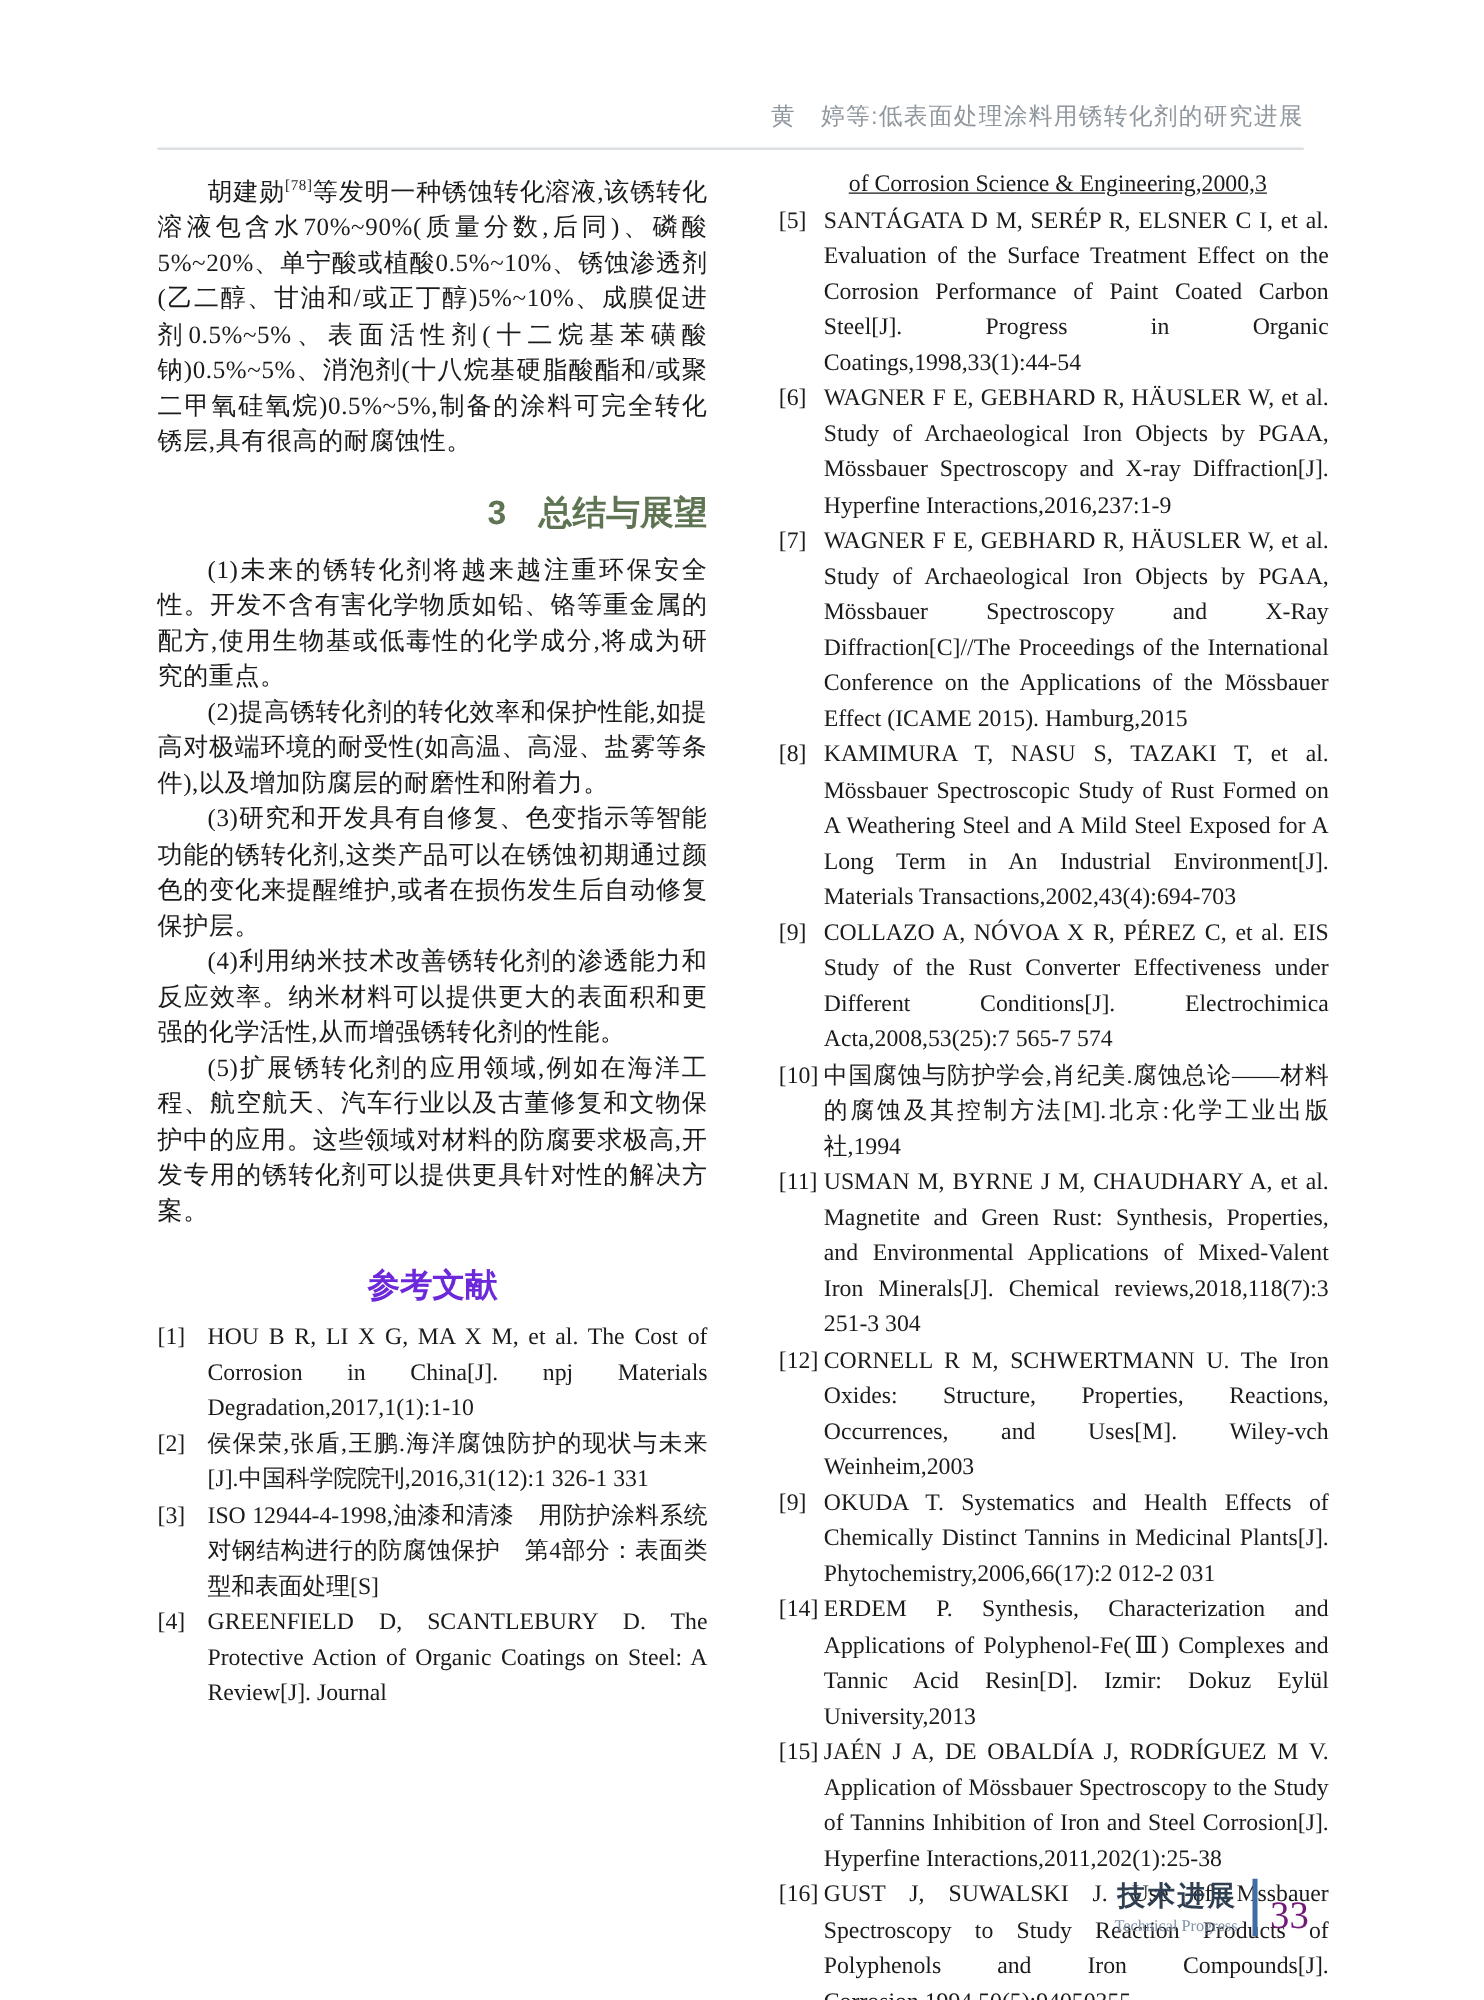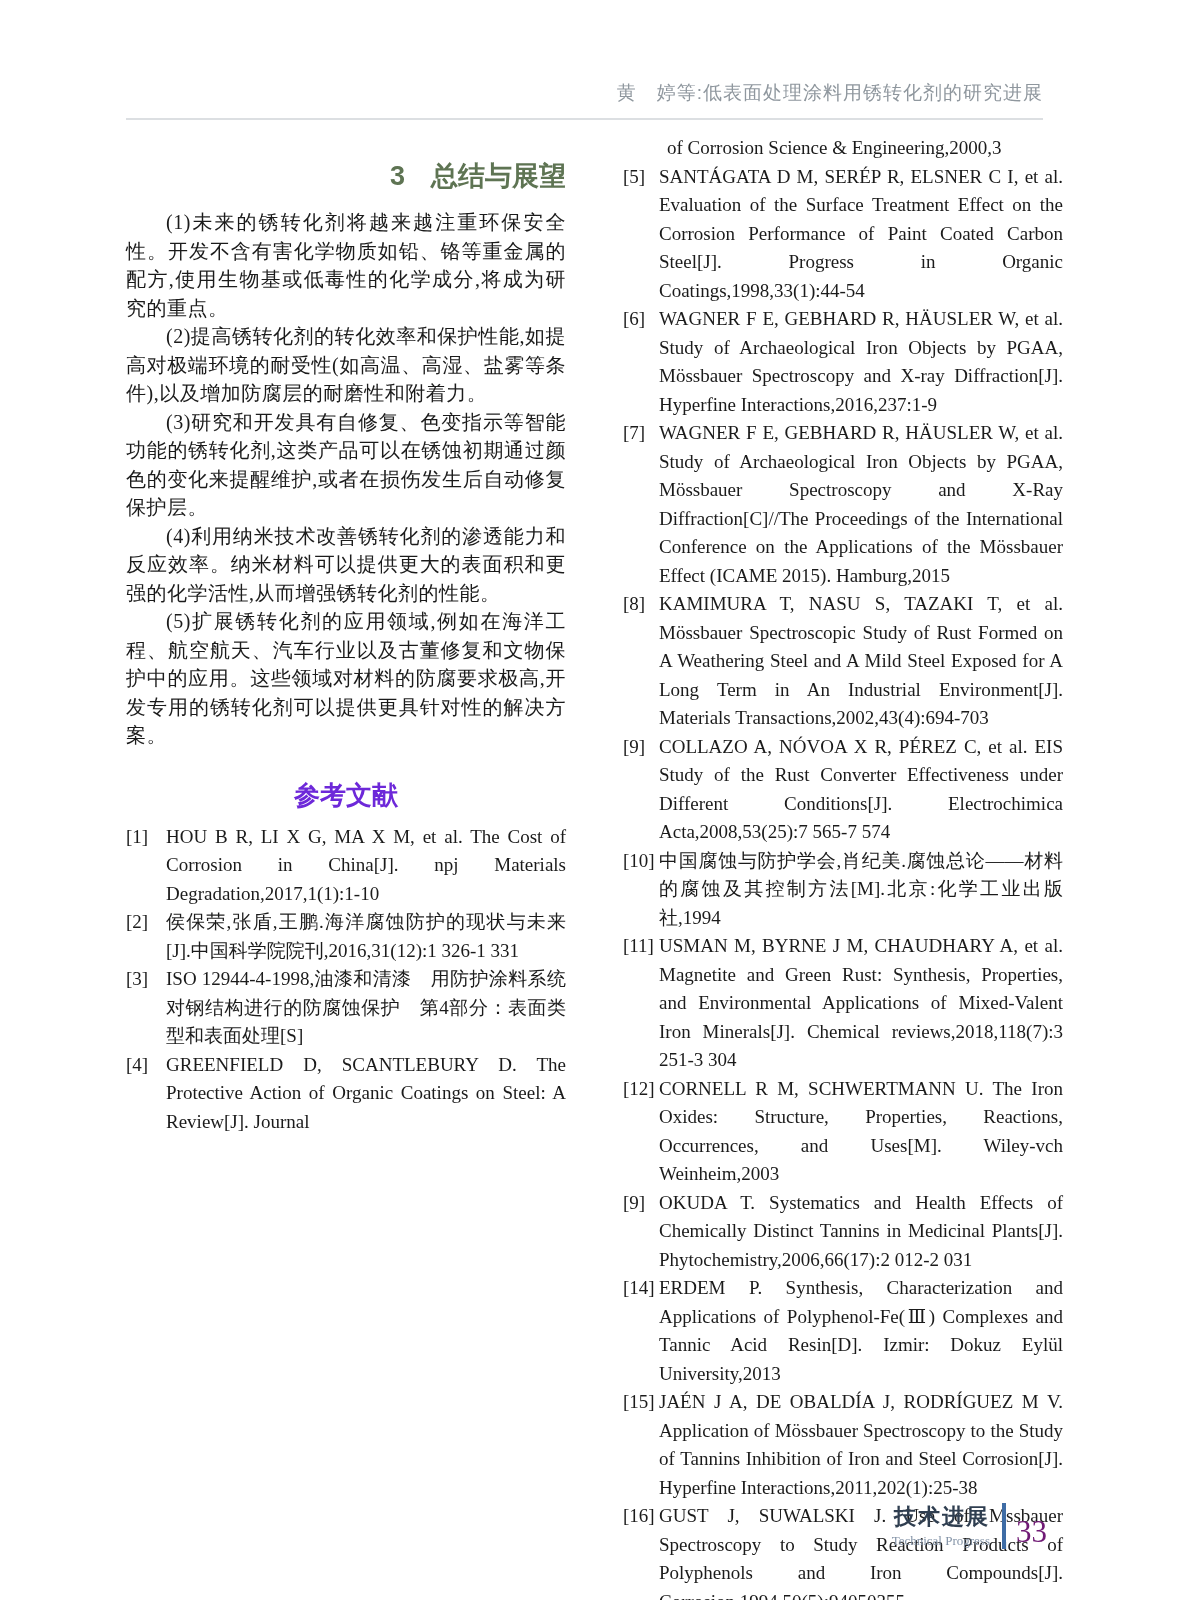--- a/index.html
+++ b/index.html
@@ -59,24 +59,25 @@
   }
   .ref {
     display: flex;
     font-size: 19px;
     line-height: 28.5px;
   }
   .ref .ref-label { flex: 0 0 40px; }
   .col-right .ref .ref-label { flex: 0 0 36px; }
   .ref .ref-text { flex: 1; text-align: justify; }
   .continuation {
-    margin-left: 44px;
+    margin-left: 56px;
     font-size: 19px;
     line-height: 28.5px;
     text-align: justify;
+    text-decoration: underline;
   }
   sup { font-size: 0.6em; }
   sub { font-size: 0.6em; }
   
   .footer {
     position: absolute;
     right: 120px;
     bottom: 50px;
     display: flex;
     align-items: center;
@@ -113,20 +114,21 @@
 
 <div class="page">
 
   <div class="header">
     <div class="running-title">黄　婷等:低表面处理涂料用锈转化剂的研究进展</div>
   </div>
 
   <div class="columns">
 
     <div class="col col-left">
+      <p class="zh-para indent">胡建勋<sup>[78]</sup>等发明一种锈蚀转化溶液,该锈转化溶液包含水70%~90%(质量分数,后同)、磷酸5%~20%、单宁酸或植酸0.5%~10%、锈蚀渗透剂(乙二醇、甘油和/或正丁醇)5%~10%、成膜促进剂0.5%~5%、表面活性剂(十二烷基苯磺酸钠)0.5%~5%、消泡剂(十八烷基硬脂酸酯和/或聚二甲氧硅氧烷)0.5%~5%,制备的涂料可完全转化锈层,具有很高的耐腐蚀性。</p>
 
       <h2 class="section-heading"><span class="sec-num">3</span><span>总结与展望</span></h2>
 
       <p class="zh-para indent">(1)未来的锈转化剂将越来越注重环保安全性。开发不含有害化学物质如铅、铬等重金属的配方,使用生物基或低毒性的化学成分,将成为研究的重点。</p>
       <p class="zh-para indent">(2)提高锈转化剂的转化效率和保护性能,如提高对极端环境的耐受性(如高温、高湿、盐雾等条件),以及增加防腐层的耐磨性和附着力。</p>
       <p class="zh-para indent">(3)研究和开发具有自修复、色变指示等智能功能的锈转化剂,这类产品可以在锈蚀初期通过颜色的变化来提醒维护,或者在损伤发生后自动修复保护层。</p>
       <p class="zh-para indent">(4)利用纳米技术改善锈转化剂的渗透能力和反应效率。纳米材料可以提供更大的表面积和更强的化学活性,从而增强锈转化剂的性能。</p>
       <p class="zh-para indent">(5)扩展锈转化剂的应用领域,例如在海洋工程、航空航天、汽车行业以及古董修复和文物保护中的应用。这些领域对材料的防腐要求极高,开发专用的锈转化剂可以提供更具针对性的解决方案。</p>
 
       <div class="refs-heading">参考文献</div>

